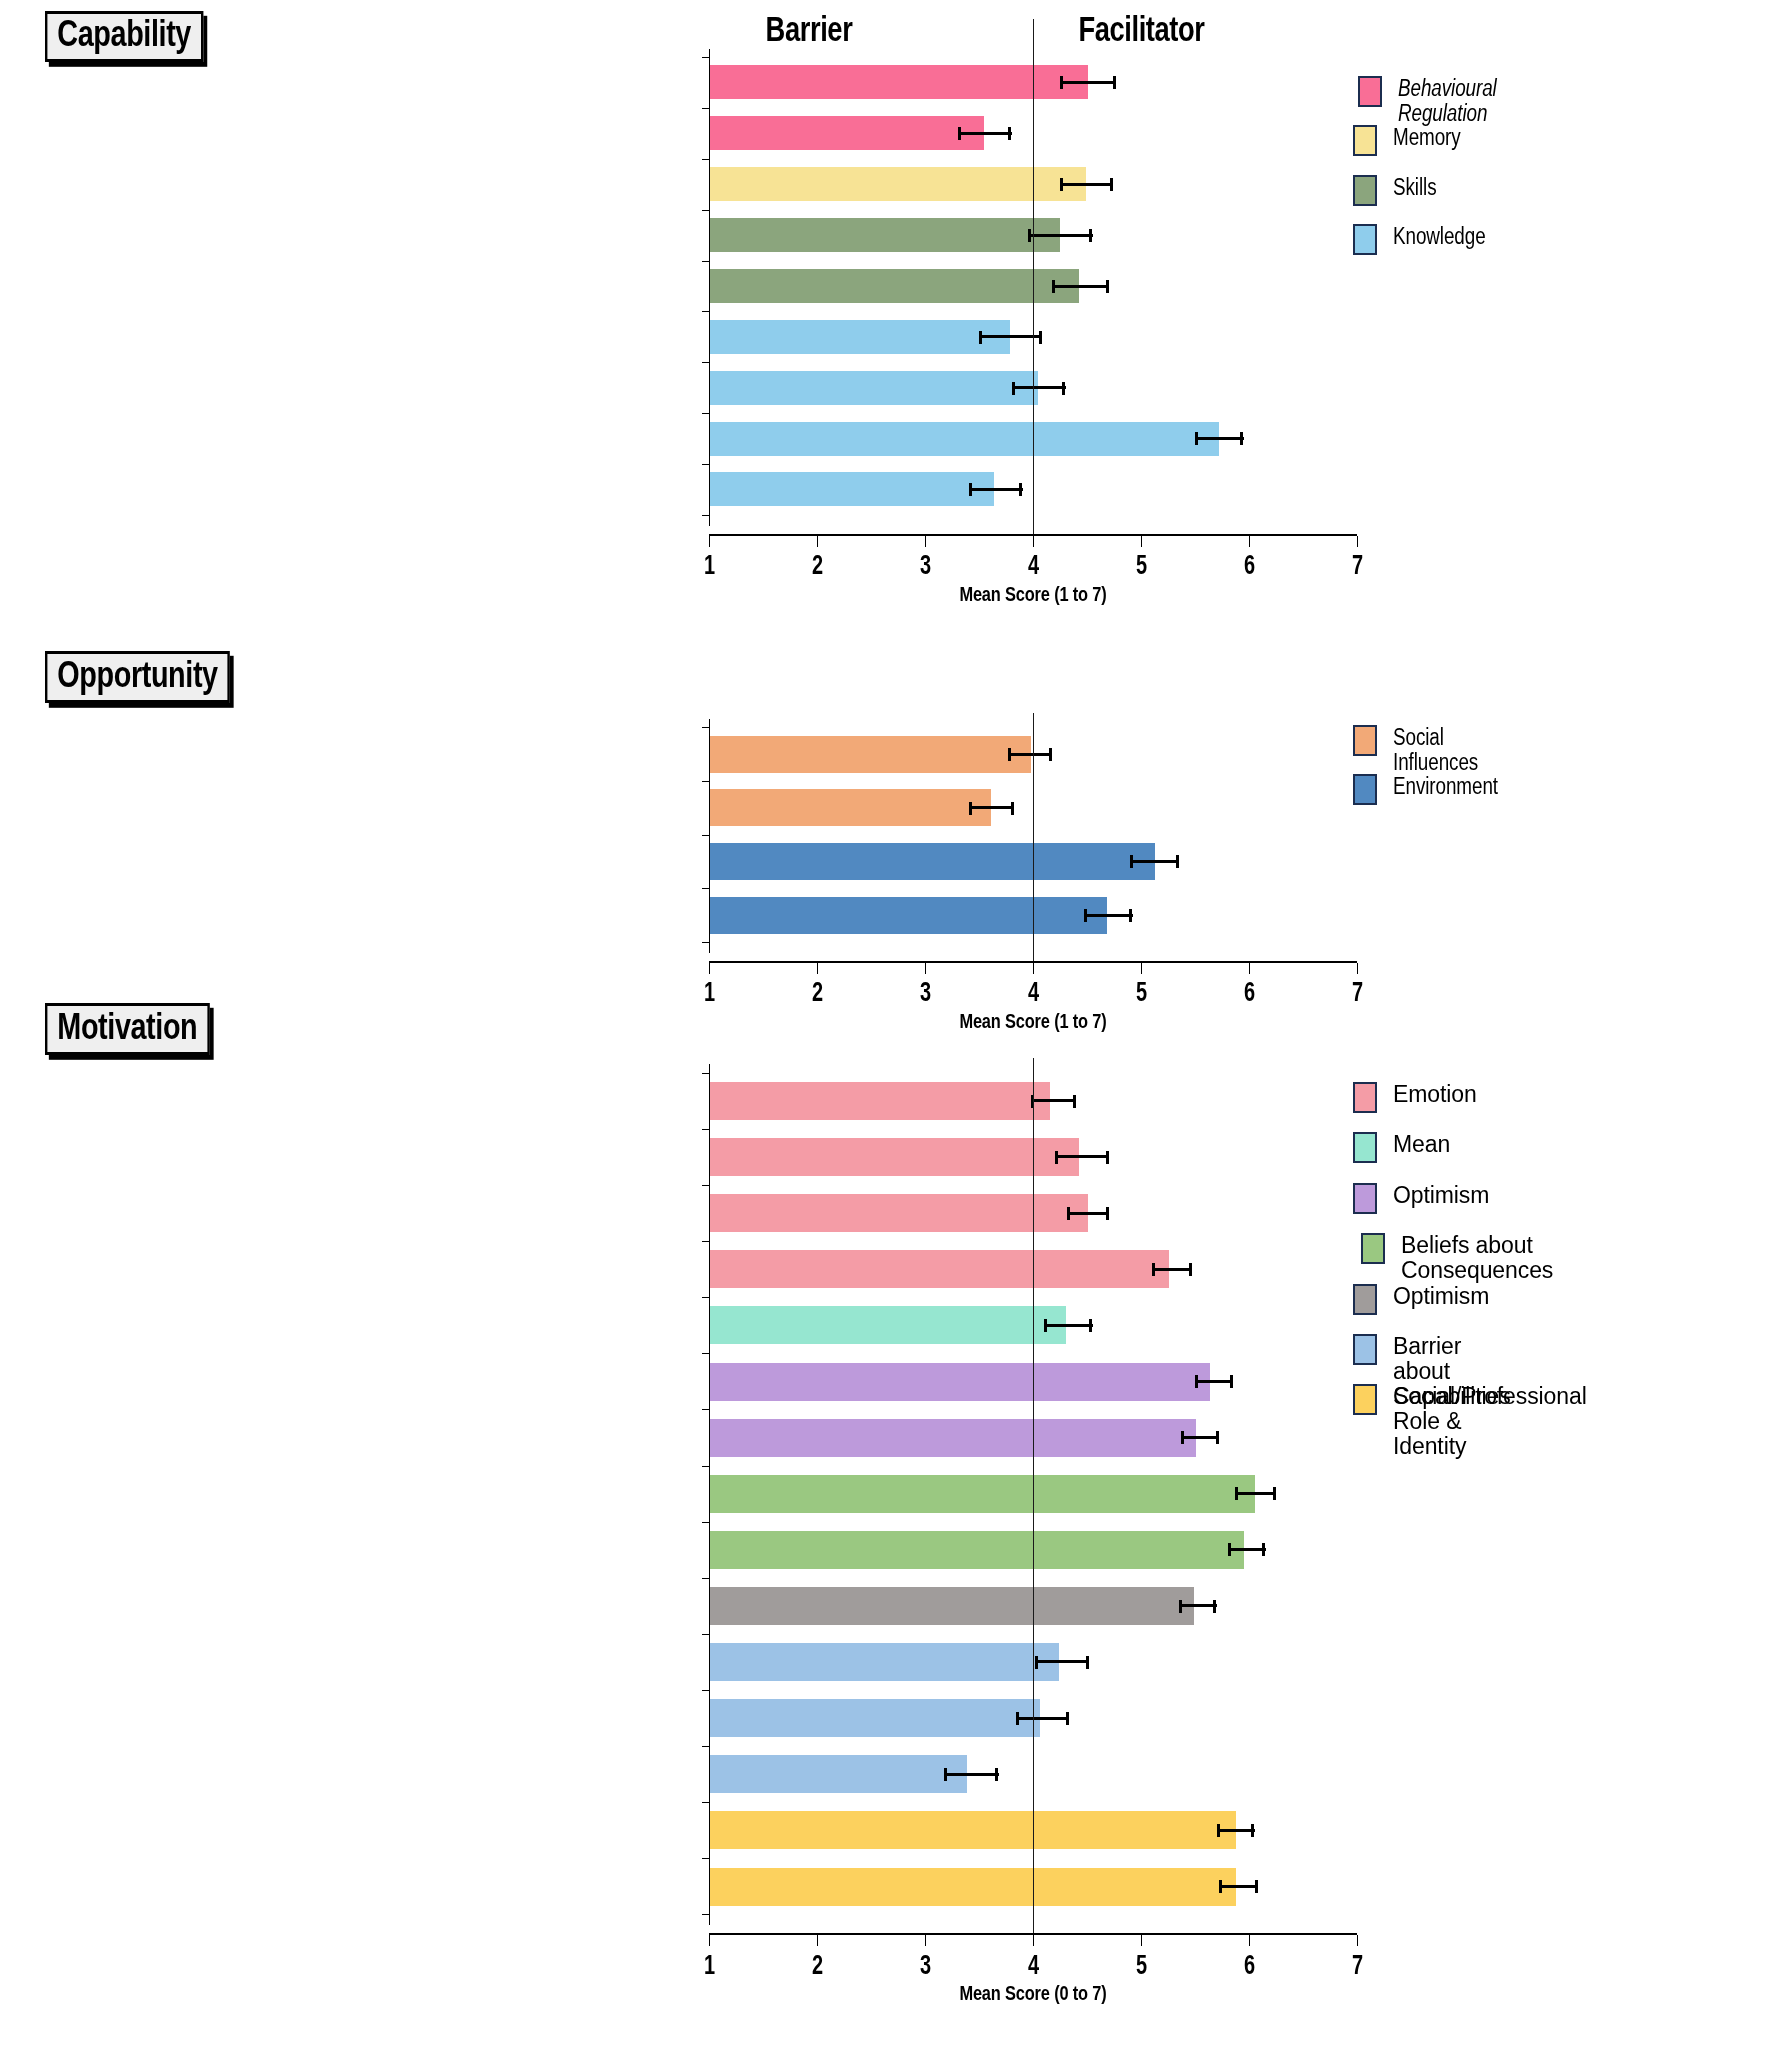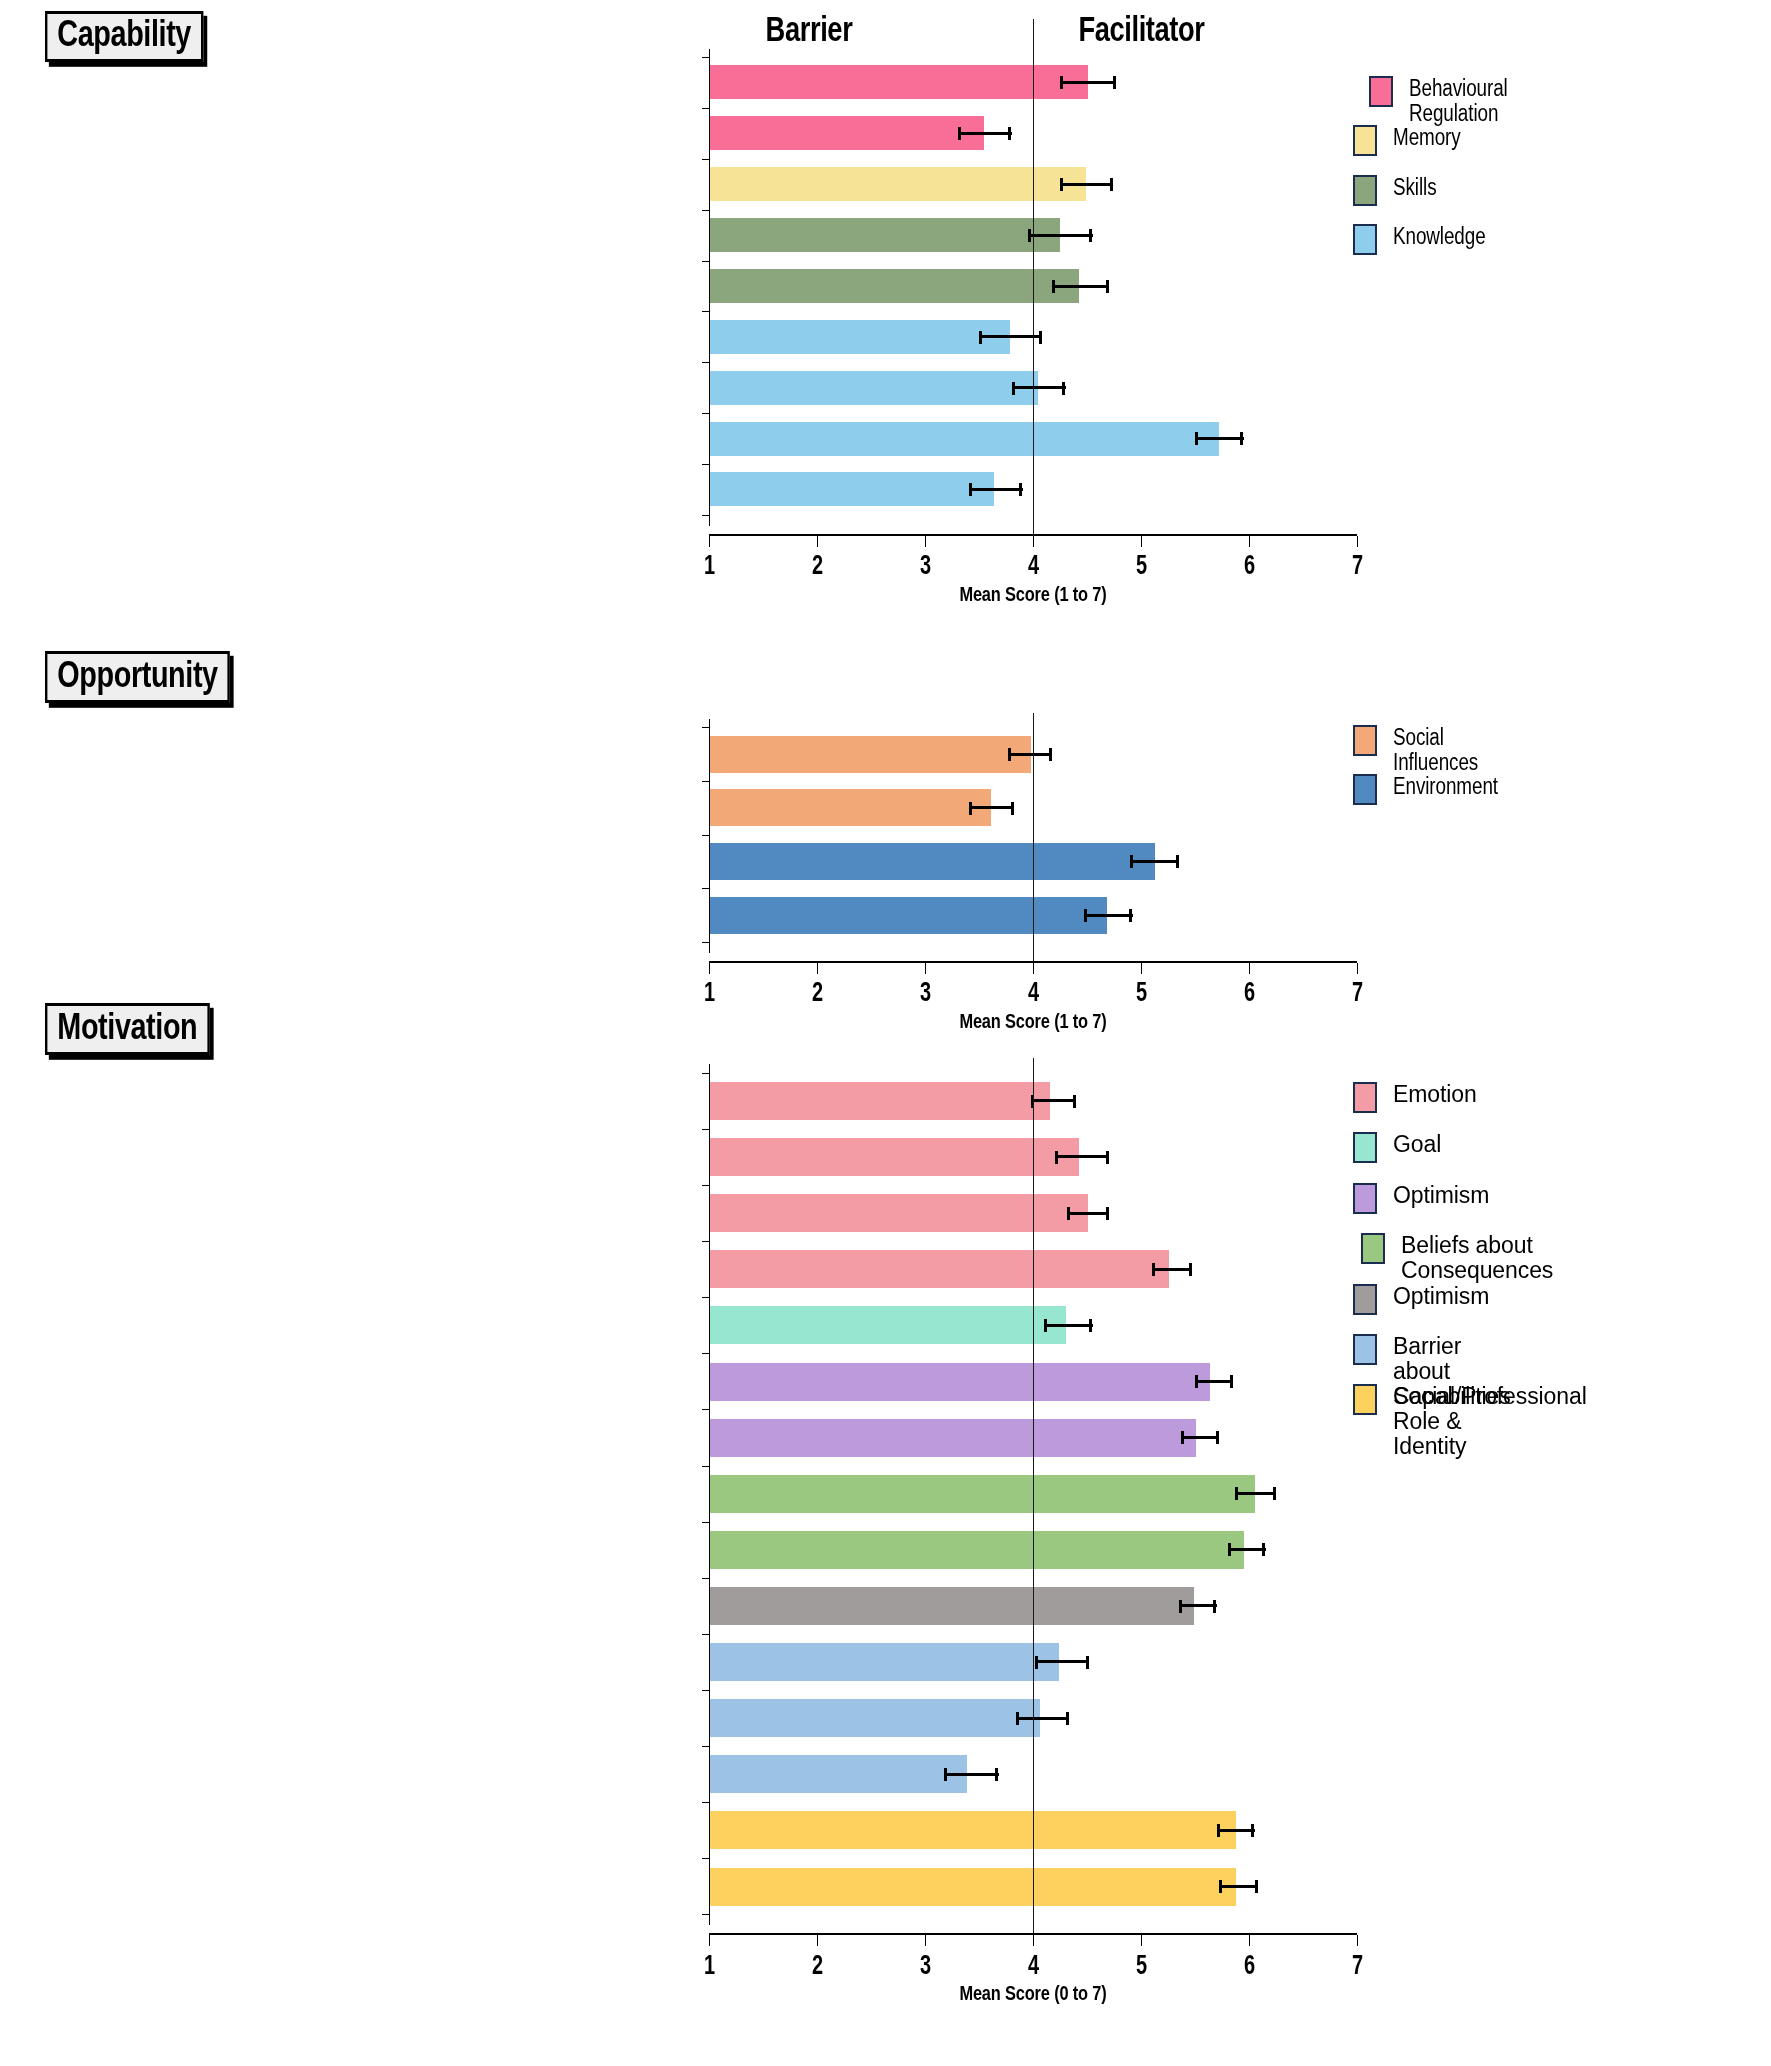--- a/index.html
+++ b/index.html
@@ -132,21 +132,21 @@
       <div class="ticklabel" style="left: 1005px; top: 548px; width: 57px;">4</div>
       <div class="tick" style="left: 1141px; top: 536px; height: 10.5px;"></div>
       <div class="ticklabel" style="left: 1113px; top: 548px; width: 57px;">5</div>
       <div class="tick" style="left: 1249px; top: 536px; height: 10.5px;"></div>
       <div class="ticklabel" style="left: 1221px; top: 548px; width: 57px;">6</div>
       <div class="tick" style="left: 1357px; top: 536px; height: 10.5px;"></div>
       <div class="ticklabel" style="left: 1329px; top: 548px; width: 57px;">7</div>
       <div class="axis-title" style="left: 709px; top: 582px; width: 648px; text-align: center;">Mean Score (1 to 7)</div>
     </div>
   <div class="legend condensed" id="legend-capability" style="left:1353px;top:76px;">
-      <div class="legend-row" style="left: 16px; top: 0px;">
+      <div class="legend-row" style="left: 5px; top: 0px; font-style: italic;">
         <div class="swatch" style="background: rgb(249, 110, 150); border-color: rgb(27, 45, 79);"></div>
         <div class="legend-text">Behavioural Regulation</div>
       </div>
       <div class="legend-row" style="left: 0px; top: 49px;">
         <div class="swatch" style="background: rgb(247, 227, 149); border-color: rgb(27, 45, 79);"></div>
         <div class="legend-text">Memory</div>
       </div>
       <div class="legend-row" style="left: 0px; top: 99px;">
         <div class="swatch" style="background: rgb(139, 165, 125); border-color: rgb(27, 45, 79);"></div>
         <div class="legend-text">Skills</div>
@@ -311,21 +311,21 @@
       <div class="ticklabel" style="left: 1329px; top: 968px; width: 57px;">7</div>
       <div class="axis-title" style="left: 709px; top: 1001px; width: 648px; text-align: center;">Mean Score (0 to 7)</div>
     </div>
   <div class="legend" id="legend-motivation" style="left:1353px;top:102px;">
       <div class="legend-row" style="left: 0px; top: 0px;">
         <div class="swatch" style="background: rgb(244, 156, 166); border-color: rgb(27, 45, 79);"></div>
         <div class="legend-text">Emotion</div>
       </div>
       <div class="legend-row" style="left: 0px; top: 50px;">
         <div class="swatch" style="background: rgb(150, 230, 208); border-color: rgb(27, 45, 79);"></div>
-        <div class="legend-text">Goal</div>
+        <div class="legend-text">Mean</div>
       </div>
       <div class="legend-row" style="left: 0px; top: 101px;">
         <div class="swatch" style="background: rgb(189, 154, 219); border-color: rgb(27, 45, 79);"></div>
         <div class="legend-text">Optimism</div>
       </div>
       <div class="legend-row" style="left: 8px; top: 151px;">
         <div class="swatch" style="background: rgb(154, 200, 129); border-color: rgb(27, 45, 79);"></div>
         <div class="legend-text">Beliefs about Consequences</div>
       </div>
       <div class="legend-row" style="left: 0px; top: 202px; justify-content: flex-end;">

